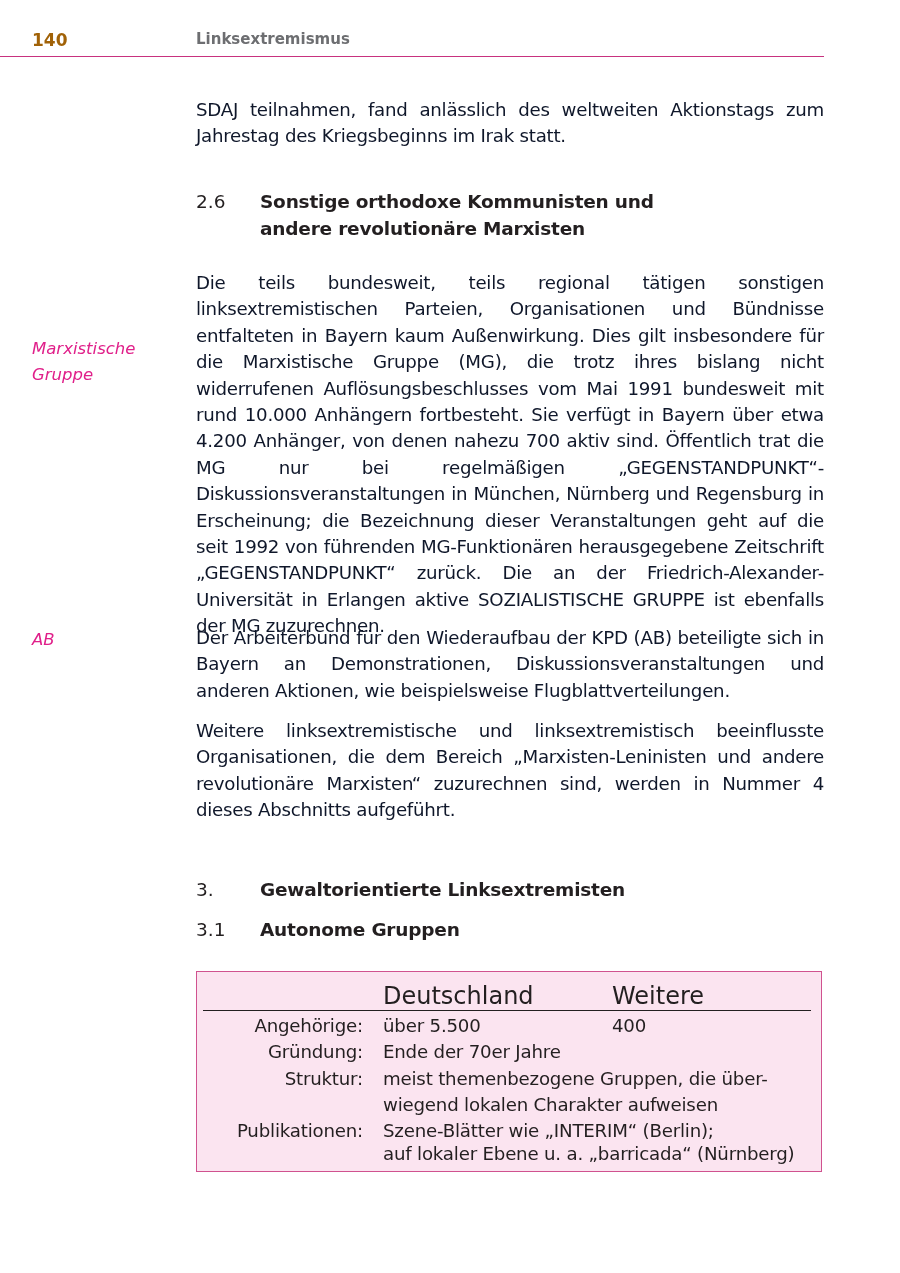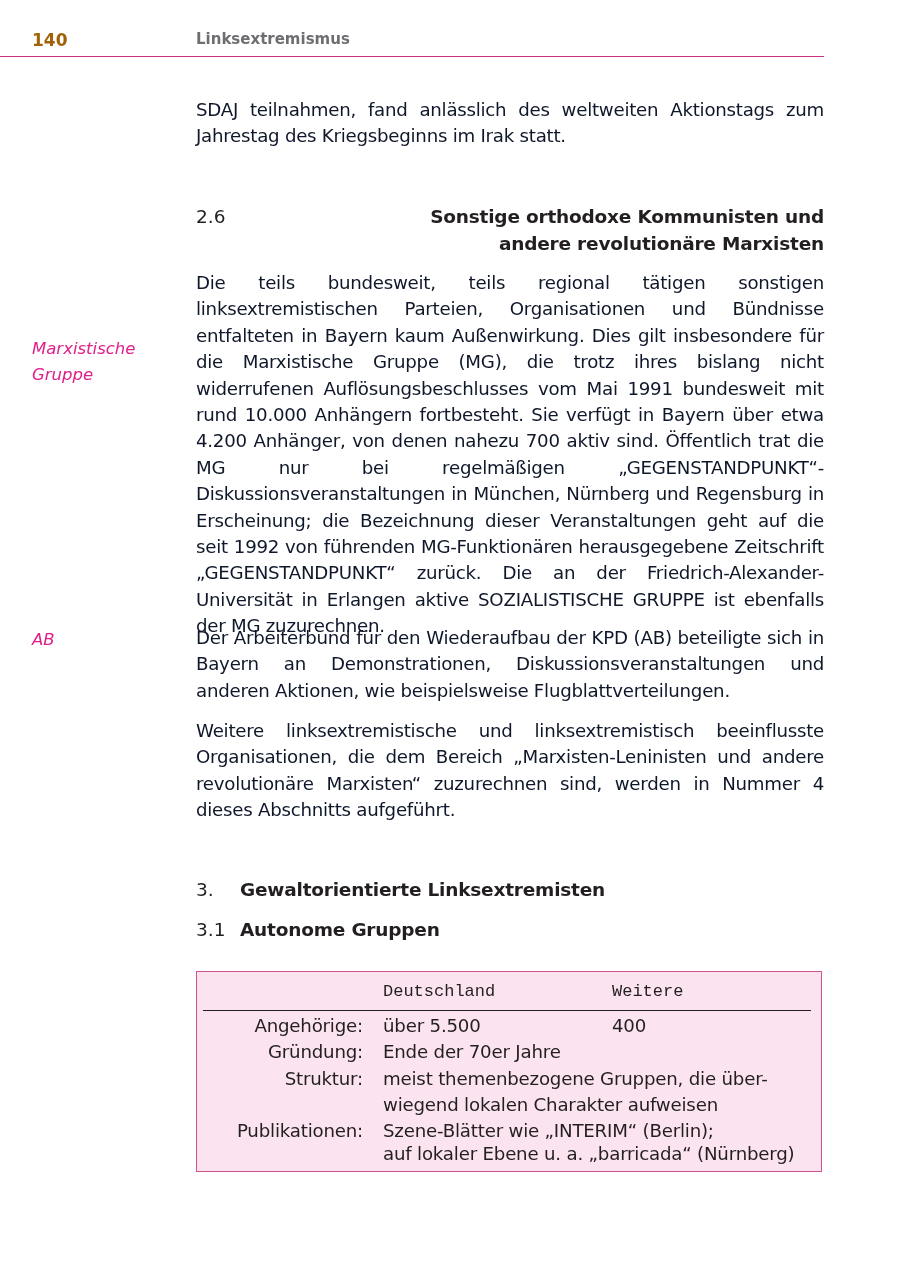--- a/index.html
+++ b/index.html
@@ -27,51 +27,50 @@
     .body-text p { margin: 0; }
     .margin-note {
       position: absolute; left: 32px; width: 150px;
       font-size: 16.5px; line-height: 26.4px; font-style: italic; color: #e0208a;
     }
     .heading {
       position: absolute; left: 196px; width: 628px;
       font-size: 18.5px; line-height: 27px; color: #231f20;
     }
     .heading .num { position: absolute; left: 0; top: 0; font-weight: normal; }
-    .heading .title { margin-left: 44px; font-weight: bold; display: block; letter-spacing: -0.2px; }
+    .heading .title { margin-left: 64px; font-weight: bold; display: block; letter-spacing: -0.2px; }
     .info-box {
       position: absolute; left: 196px; top: 971px; width: 626px; height: 201px;
       border: 1.5px solid #d0528f; background: #fbe4f0; box-sizing: border-box;
     }
     .box-head {
       position: absolute; left: 6px; right: 10px; top: 7px; height: 31px;
       border-bottom: 1px solid #231f20;
-      font-size: 17px;
-      font-family: Liberation Mono, monospace;
+      font-size: 24px;
     }
     .box-head span { position: absolute; top: 3px; }
     .box-row { position: absolute; left: 0; width: 100%; font-size: 18.2px; line-height: 26.4px; letter-spacing: -0.2px; }
     .box-row .label { position: absolute; right: 458px; text-align: right; white-space: nowrap; }
     .box-row .de { position: absolute; left: 186px; white-space: nowrap; }
     .box-row .by { position: absolute; left: 415px; white-space: nowrap; }
   </style>
 </head>
 <body>
 
 <div class="header">
   <span class="page-num">140</span>
   <span class="running-head">Linksextremismus</span>
 </div>
 
 <div class="body-text" style="top:97px;">
   <p style="text-align:justify; text-align-last:justify;">SDAJ teilnahmen, fand anlässlich des weltweiten Aktionstags zum</p>
   <p style="text-align:left;">Jahrestag des Kriegsbeginns im Irak statt.</p>
 </div>
 
-<div class="heading" style="top:203px;text-align:right;">
+<div class="heading" style="top:188px;">
   <span class="num">2.6</span>
   <span class="title">Sonstige orthodoxe Kommunisten und</span>
   <span class="title">andere revolutionäre Marxisten</span>
 </div>
 
 <div class="body-text" style="top:270px;">
   <p style="hyphens:auto;" lang="de">Die teils bundesweit, teils regional tätigen sonstigen linksextremistischen Parteien, Organisationen und Bündnisse entfalteten in Bayern kaum Außenwirkung. Dies gilt insbesondere für die Marxistische Gruppe (MG), die trotz ihres bislang nicht widerrufenen Auflösungsbeschlusses vom Mai 1991 bundesweit mit rund 10.000 Anhängern fortbesteht. Sie verfügt in Bayern über etwa 4.200 Anhänger, von denen nahezu 700 aktiv sind. Öffentlich trat die MG nur bei regelmäßigen „GEGENSTANDPUNKT“-Diskussionsveranstaltungen in München, Nürnberg und Regensburg in Erscheinung; die Bezeichnung dieser Veranstaltungen geht auf die seit 1992 von führenden MG-Funktionären herausgegebene Zeitschrift „GEGENSTANDPUNKT“ zurück. Die an der Friedrich-Alexander-Universität in Erlangen aktive SOZIALISTISCHE GRUPPE ist ebenfalls der MG zuzurechnen.</p>
 </div>
 
 <div class="margin-note" style="top:336px;">

